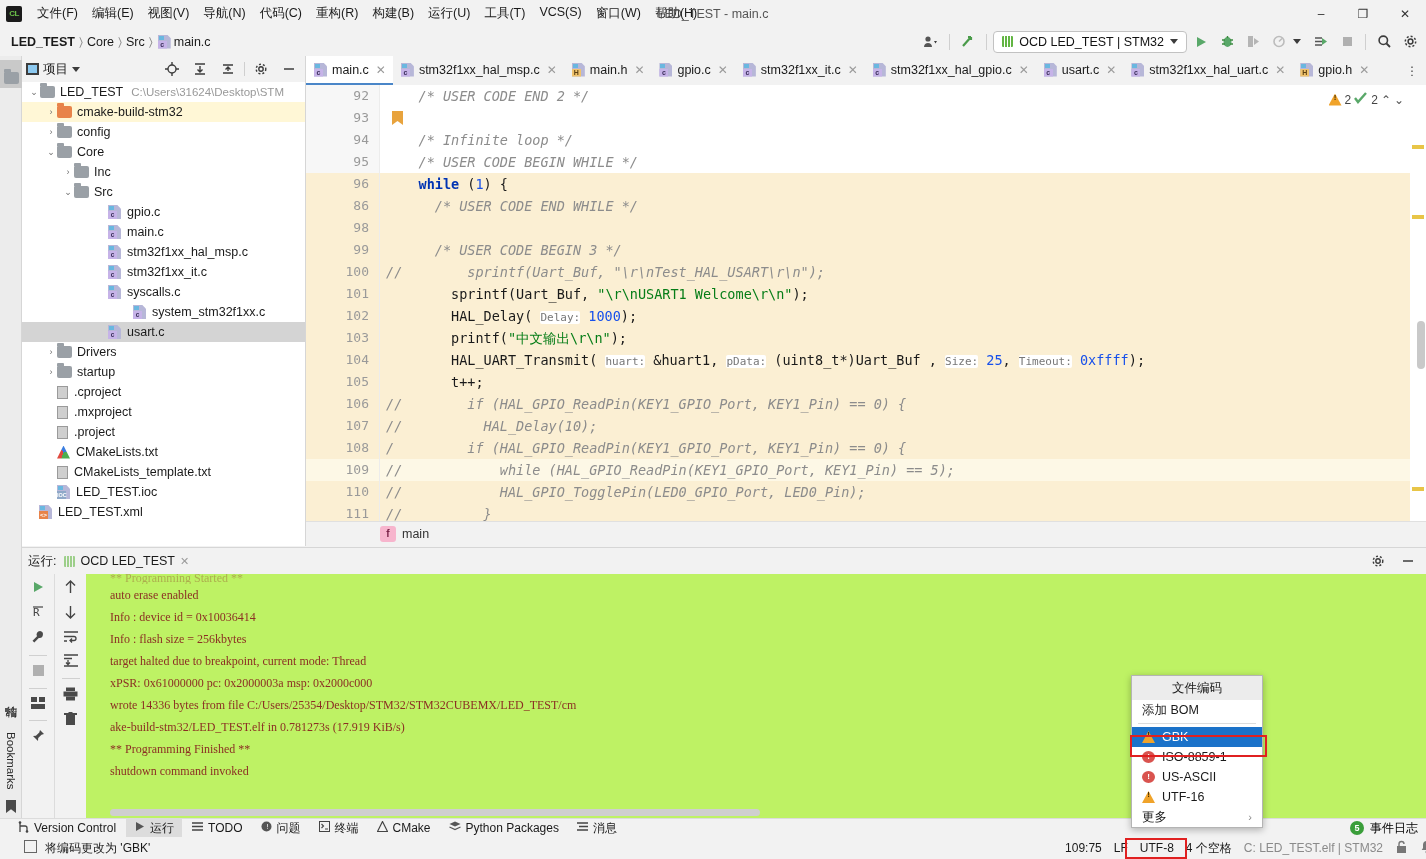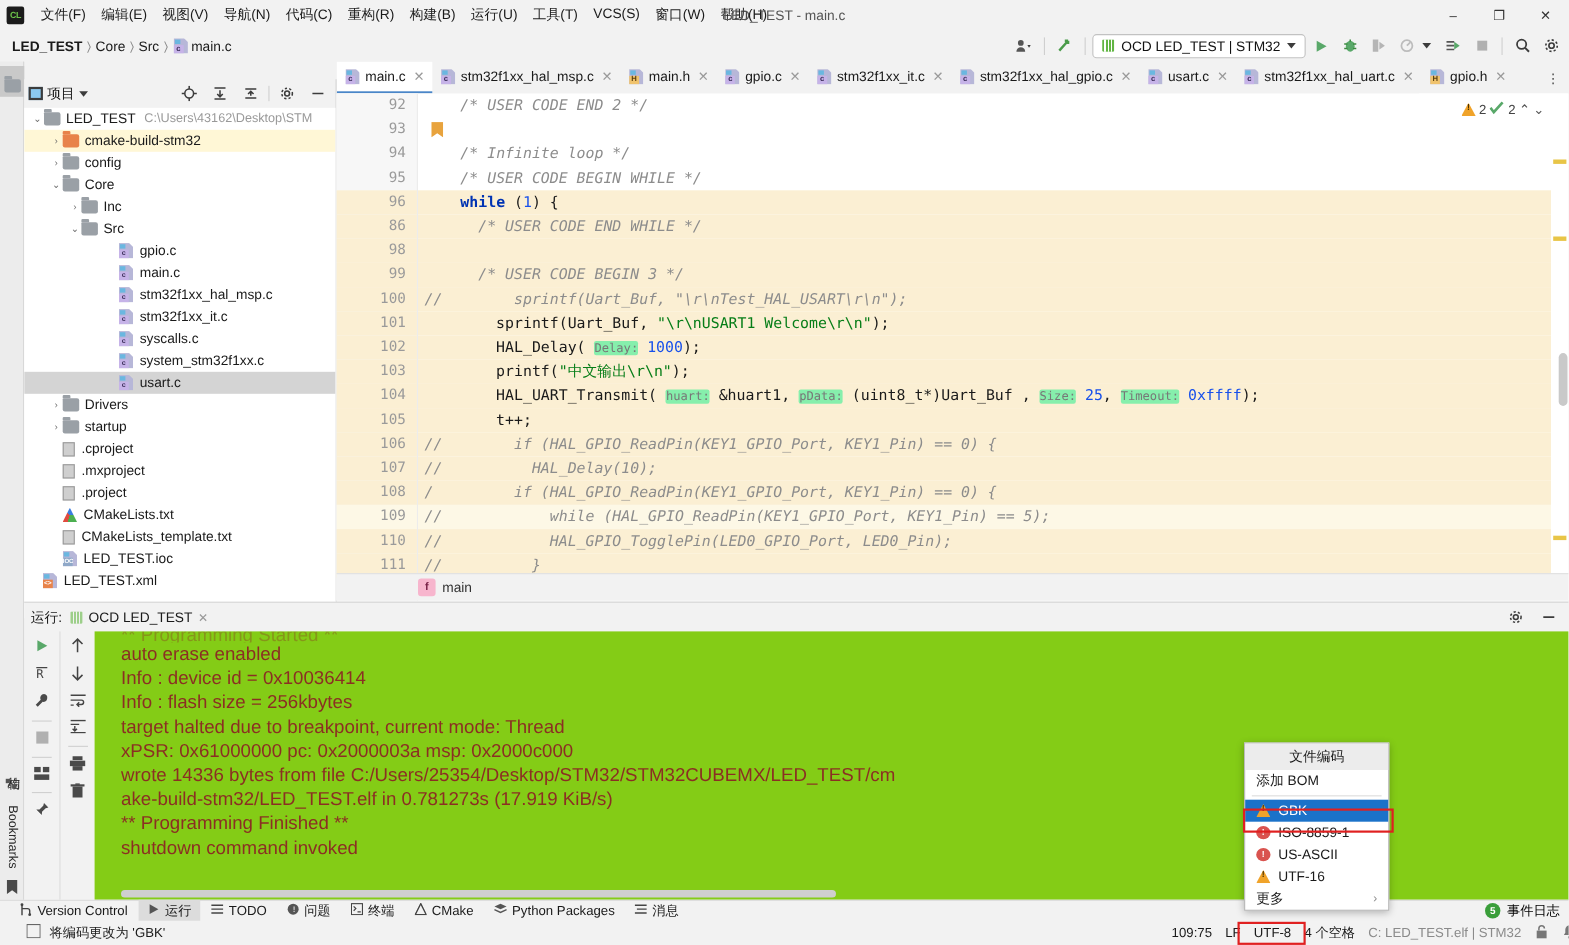--- a/index.html
+++ b/index.html
@@ -95,21 +95,21 @@
     writing-mode: vertical-rl; text-orientation: mixed;
     font-size: 11.5px; color: #2b2b2b; padding: 4px 0; white-space: nowrap;
   }
   .strip-top { position: absolute; top: 4px; left: 0; width: 22px;
       display: flex; flex-direction: column; align-items: center; background:#c9c9c9; padding-bottom:4px;}
   .strip-bot { position: absolute; bottom: 6px; left: 0; width: 22px;
       display: flex; flex-direction: column; align-items: center; gap: 6px; }
 
   
   .projpanel {
-    position: absolute; top: 72px; left: 22px; width: 284px; height: 490px;
+    position: absolute; top: 56px; left: 22px; width: 284px; height: 490px;
     background: #f2f2f2; border-right: 1px solid #d6d6d6;
   }
   .panelhdr { height: 26px; display: flex; align-items: center; padding: 0 4px; gap: 4px; }
   .panelhdr .title { font-size: 12.5px; color: #1a1a1a; }
   .panelhdr .sp { margin-left: auto; }
   .bluebox { width: 13px; height: 12px; border: 2px solid #3c3c3c; background: #8cc9f0; }
   .tree { position: absolute; top: 26px; left: 0; right: 0; bottom: 0; overflow: hidden;
           background: #fff; }
   .trow { display: flex; align-items: center; height: 20px; font-size: 12.5px; color: #1a1a1a;
           white-space: nowrap; }
@@ -152,21 +152,21 @@
       background: #e8a33d; clip-path: polygon(0 0,100% 0,100% 100%,50% 72%,0 100%); }
   .bulb { position: absolute; right: -28px; top: 5px; width: 12px; height: 12px;
       background: #f0a32a; border-radius: 50% 50% 40% 40%; }
   .fold { position: absolute; right: -36px; top: 6px; width: 10px; height: 10px;
       border: 1px solid #b0b0b0; color: #777; font-size: 9px; line-height: 8px; text-align: center; }
   
   .c-com { color: #8c8c8c; font-style: italic; }
   .c-kw { color: #0033b3; font-weight: bold; }
   .c-num { color: #1750eb; }
   .c-str { color: #067d17; }
-  .c-hint { color: #777; background: #86efac; border-radius: 2px; font-size: 11px; }
+  .c-hint { color: #777; background: #ffffff; border-radius: 2px; font-size: 11px; }
   .c-txt { color: #1a1a1a; }
   .editor-rscroll { position: absolute; top: 0; right: 0; width: 16px; height: 461px; background: #fff; }
   .mark-y { position: absolute; right: 2px; width: 12px; height: 4px; background: #e8c547; }
   .scroll-thumb { position: absolute; right: 1px; top: 236px; width: 8px; height: 48px;
       background: #c9c9c9; border-radius: 4px; }
   .inspect-bar { position: absolute; top: 0; right: 16px; width: 86px; height: 29px;
       display: flex; align-items: center; gap: 3px; justify-content: flex-end; padding-right: 6px; }
   .statusline { position: absolute; bottom: 0; left: 0; width: 1120px; height: 25px;
       background: #f2f2f2; border-top: 1px solid #e0e0e0; display: flex; align-items: center;
       padding-left: 74px; gap: 6px; }
@@ -179,22 +179,22 @@
   .runhdr { height: 26px; display: flex; align-items: center; gap: 8px; padding: 0 6px; }
   .runhdr .lab { font-size: 12.5px; color: #1a1a1a; }
   .runtab { display: flex; align-items: center; gap: 5px; font-size: 12.5px; color: #1a1a1a; }
   .greensq { width: 11px; height: 11px; background: #9dcf8a; border-radius: 1px;
       background-image: repeating-linear-gradient(90deg,#9dcf8a 0 2px,#f2f2f2 2px 3px); }
   .runhdr .right { margin-left: auto; display: flex; gap: 6px; align-items: center; }
   .runside { position: absolute; top: 26px; left: 0; width: 64px; bottom: 0;
       display: flex; }
   .rcol { width: 32px; display: flex; flex-direction: column; align-items: center; padding-top: 6px; gap: 8px; }
   .rcol.second { border-left: 1px solid #dcdcdc; }
-  .console { position: absolute; top: 26px; left: 64px; right: 0; bottom: 0; background: #84cc16;
-      overflow: hidden; font-family: Liberation Sans, sans-serif; font-size: 17px;
+  .console { position: absolute; top: 26px; left: 64px; right: 0; bottom: 0; background: #bef264;
+      overflow: hidden; font-family: Liberation Serif, serif; font-size: 12px;
       color: #8b2f23; padding-left: 24px; }
   .console .ln { height: 22px; line-height: 22px; white-space: pre; }
   .console .ln.cut { color: #8b2f23; opacity: .35; height: 10px; line-height: 8px; overflow: hidden; }
   .hscroll { position: absolute; left: 88px; bottom: 2px; width: 650px; height: 7px;
       background: #cfcfcf; border-radius: 4px; }
 
   
   .popup { position: absolute; left: 1131px; top: 675px; width: 132px; background: #fff;
       border: 1px solid #b4b4b4; box-shadow: 0 2px 7px rgba(0,0,0,.28); z-index: 50; }
   .pop-title { height: 24px; background: #ececec; display: flex; align-items: center;
@@ -442,21 +442,21 @@
         <svg width="14" height="14" viewBox="0 0 14 14">
             <path d="M2 7h10" stroke="#3c3c3c" stroke-width="1.5"></path>
           </svg>
       </span>
     </div>
     <div class="tree" id="tree-host">
         <div class="trow" style="padding-left: 6px;">
           <span class="arrow">⌄</span>
           <span class="folder"></span>
           <span>LED_TEST</span>
-          <span class="tpath">C:\Users\43162\Desktop\STM</span>
+          <span class="tpath">C:\Users\31624\Desktop\STM</span>
         </div>
         <div class="trow sel-yellow" style="padding-left: 23px;">
           <span class="arrow">›</span>
           <span class="folder orange"></span>
           <span>cmake-build-stm32</span>
         </div>
         <div class="trow" style="padding-left: 23px;">
           <span class="arrow">›</span>
           <span class="folder"></span>
           <span>config</span>
@@ -494,21 +494,21 @@
         <div class="trow" style="padding-left: 74px;">
           <span class="arrow"></span>
           <span class="tfi" data-l="c"></span>
           <span>stm32f1xx_it.c</span>
         </div>
         <div class="trow" style="padding-left: 74px;">
           <span class="arrow"></span>
           <span class="tfi" data-l="c"></span>
           <span>syscalls.c</span>
         </div>
-        <div class="trow" style="padding-left: 74px;">
+        <div class="trow" style="padding-left: 74px; margin-left: 25px;">
           <span class="arrow"></span>
           <span class="tfi" data-l="c"></span>
           <span>system_stm32f1xx.c</span>
         </div>
         <div class="trow sel-gray" style="padding-left: 74px;">
           <span class="arrow"></span>
           <span class="tfi" data-l="c"></span>
           <span>usart.c</span>
         </div>
         <div class="trow" style="padding-left: 23px;">

